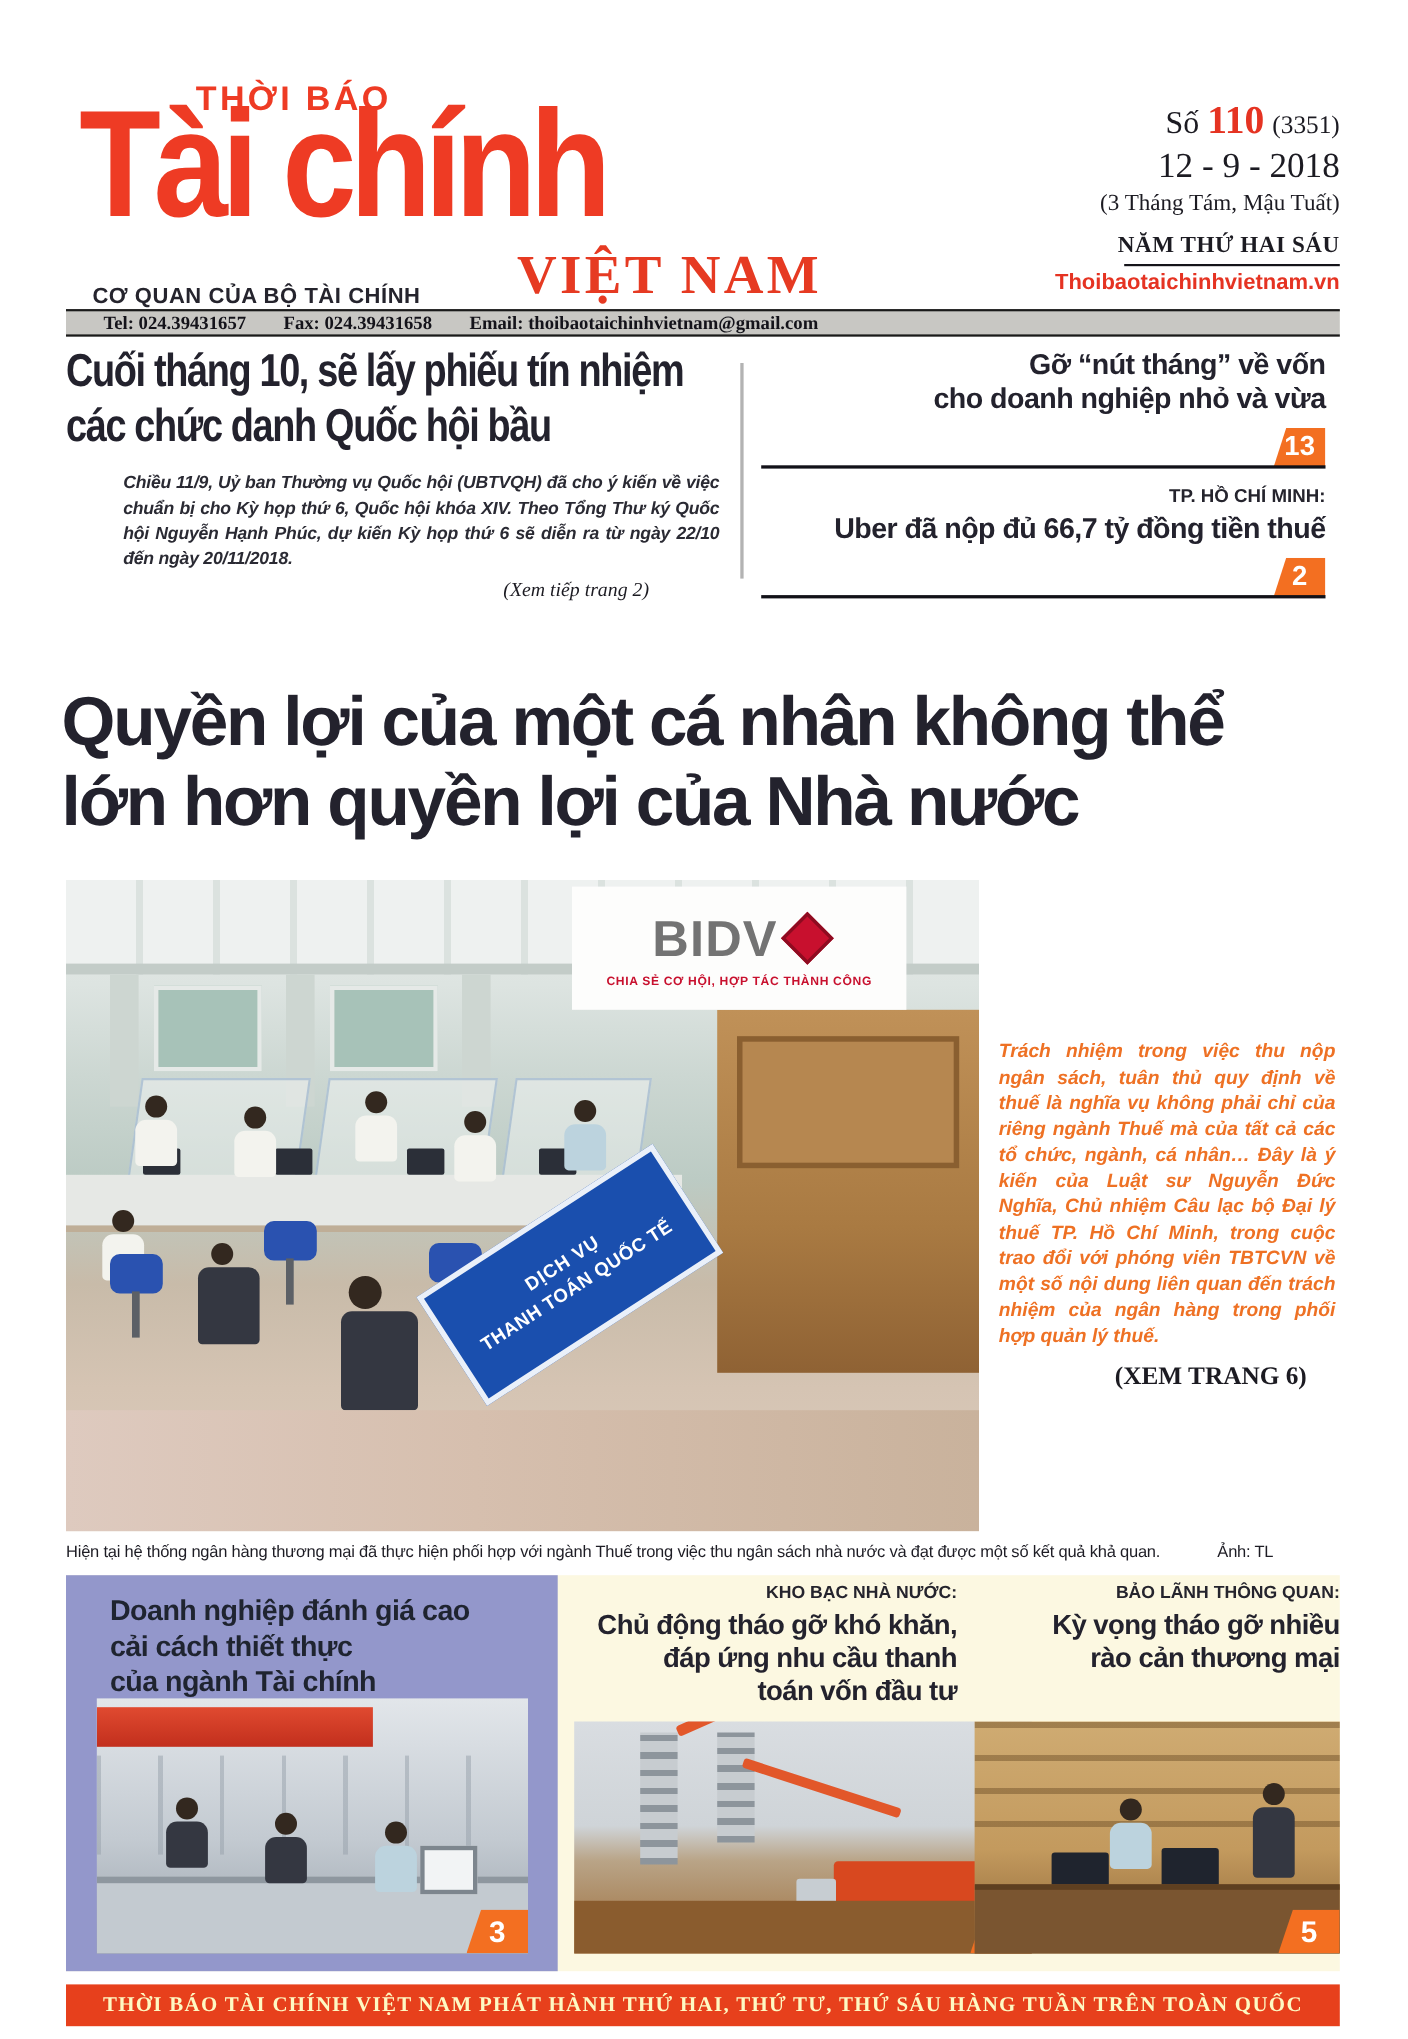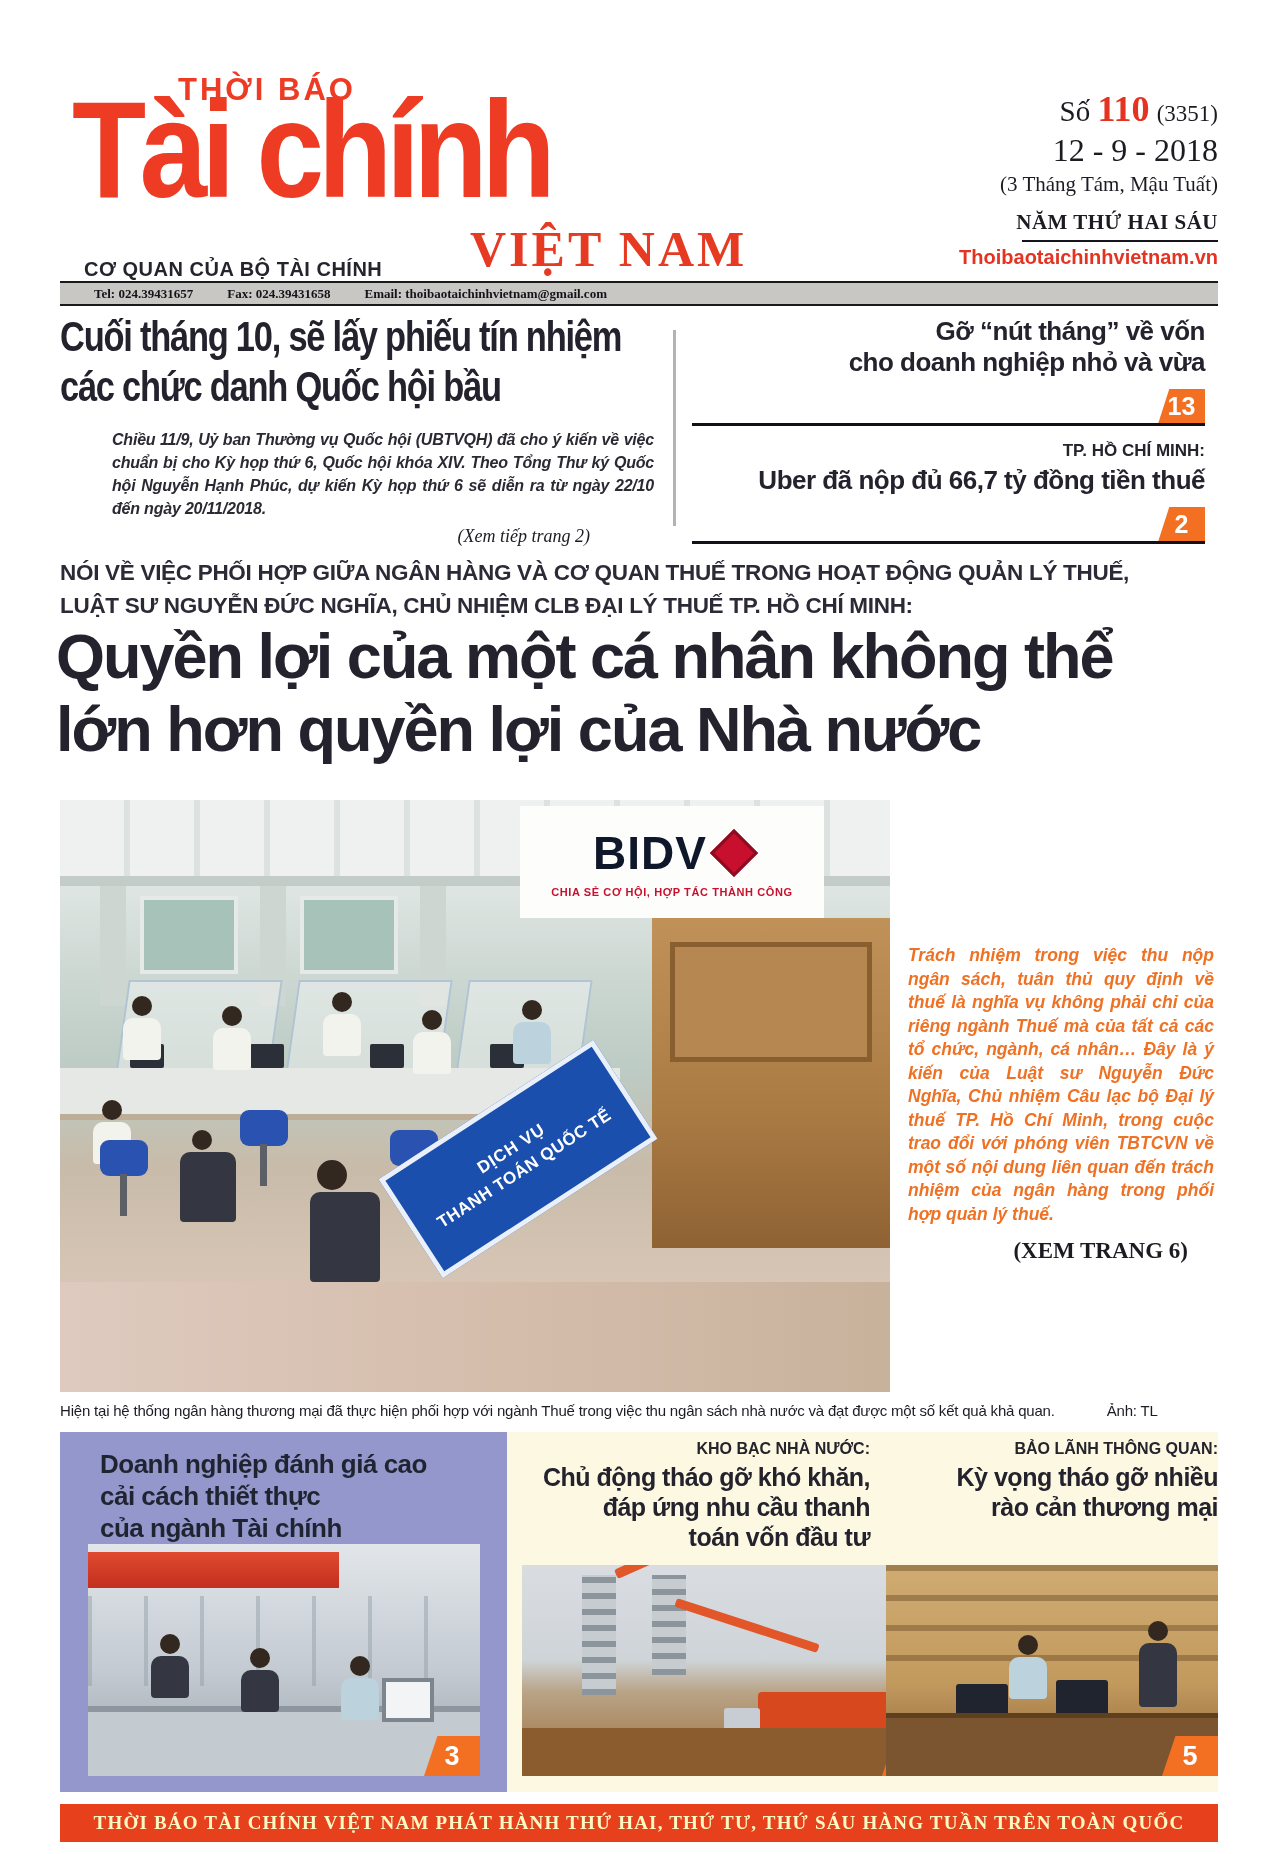--- a/index.html
+++ b/index.html
@@ -27,21 +27,21 @@
   .mr-date{font-size:32px;margin-top:2px;}
   .mr-lunar{font-size:21px;margin-top:3px;}
   .mr-year{font-size:21px;font-weight:bold;margin-top:13px;letter-spacing:0.5px;}
   .mr-rule{border-top:2px solid #15141a;width:196px;margin:5px 0 4px auto;}
   .mr-web{font-family:"Liberation Sans",sans-serif;font-size:20px;font-weight:bold;color:#e53322;}
 
   
   .contact-bar{position:absolute;left:60px;top:281px;width:1158px;height:21px;background:#c8c7c3;
                border-top:2px solid #1a1a1a;border-bottom:2px solid #1a1a1a;
                display:flex;align-items:center;font-family:"Liberation Serif",serif;
-               font-weight:bold;font-size:13px;color:#14131a;}
+               font-weight:bold;font-size:17px;color:#14131a;}
   .contact-bar span{margin-left:34px;white-space:nowrap;}
 
   
   .lead-story{position:absolute;left:60px;top:312px;width:602px;}
   .lead-headline{font-size:42px;font-weight:800;line-height:50px;letter-spacing:-1.5px;
                  color:#23222d;white-space:nowrap;transform:scaleX(0.82);transform-origin:left top;}
   .lead-body{margin:16px 8px 0 52px;font-size:16px;font-weight:bold;font-style:italic;
              line-height:23px;letter-spacing:-0.2px;color:#2a2a33;text-align:justify;}
   .lead-cont{margin-top:6px;padding-right:72px;text-align:right;
              font-family:"Liberation Serif",serif;font-style:italic;font-size:18px;color:#1c1b22;}
@@ -88,21 +88,21 @@
   .chair{position:absolute;width:48px;height:36px;background:#2a52b0;border-radius:9px;}
   .chair::after{content:"";position:absolute;left:20px;top:34px;width:7px;height:42px;background:#5c6066;}
   .pp{position:absolute;width:44px;}
   .pp .head{width:20px;height:20px;border-radius:50%;background:#33281f;margin:0 auto;}
   .pp .torso{width:38px;height:42px;border-radius:10px 10px 4px 4px;background:#f3f3ee;margin:2px auto 0;}
   .pp.dark .torso{background:#343741;}
   .pp.blue .torso{background:#bcd3de;}
   .bidv-box{position:absolute;left:460px;top:6px;width:304px;height:112px;background:#fdfdfc;
             display:flex;flex-direction:column;align-items:center;justify-content:center;}
   .bidv-row{display:flex;align-items:center;gap:10px;}
-  .bidv-word{font-size:46px;font-weight:900;color:#0f172a;letter-spacing:1px;}
+  .bidv-word{font-size:46px;font-weight:900;color:#737373;letter-spacing:1px;}
   .bidv-diamond{width:34px;height:34px;background:#c8102e;transform:rotate(45deg);
                 border:3px solid #8e0b20;box-sizing:border-box;}
   .bidv-tagline{margin-top:6px;font-size:11px;font-weight:bold;color:#c8102e;letter-spacing:0.6px;}
   .intl-sign{position:absolute;left:330px;top:300px;width:256px;height:118px;background:#1a4fae;
              border:5px solid #eaf0f9;transform:rotate(-33deg);display:flex;flex-direction:column;
              align-items:center;justify-content:center;color:#fff;font-weight:bold;box-sizing:border-box;}
   .intl-sign .l1{font-size:17px;letter-spacing:1px;}
   .intl-sign .l2{font-size:17px;margin-top:4px;letter-spacing:0.5px;}
 
   
@@ -222,24 +222,20 @@
     </div>
     <div class="ss-kicker">TP. HỒ CHÍ MINH:</div>
     <div class="ss-headline second">
       <span style="display:block">Uber đã nộp đủ 66,7 tỷ đồng tiền thuế</span>
     </div>
     <div class="ss-rule">
       <div class="badge">2</div>
     </div>
   </div>
 
-  <div class="feature-kicker">
-    <span style="display:block">NÓI VỀ VIỆC PHỐI HỢP GIỮA NGÂN HÀNG VÀ CƠ QUAN THUẾ TRONG HOẠT ĐỘNG QUẢN LÝ THUẾ,</span>
-    <span style="display:block">LUẬT SƯ NGUYỄN ĐỨC NGHĨA, CHỦ NHIỆM CLB ĐẠI LÝ THUẾ TP. HỒ CHÍ MINH:</span>
-  </div>
   <div class="feature-headline">
     <span style="display:block">Quyền lợi của một cá nhân không thể</span>
     <span style="display:block">lớn hơn quyền lợi của Nhà nước</span>
   </div>
 
   <div class="photo-main">
     <div class="ph-ceiling"></div>
     <div class="ph-col" style="left:40px"></div>
     <div class="ph-col" style="left:200px"></div>
     <div class="ph-col" style="left:360px"></div>

